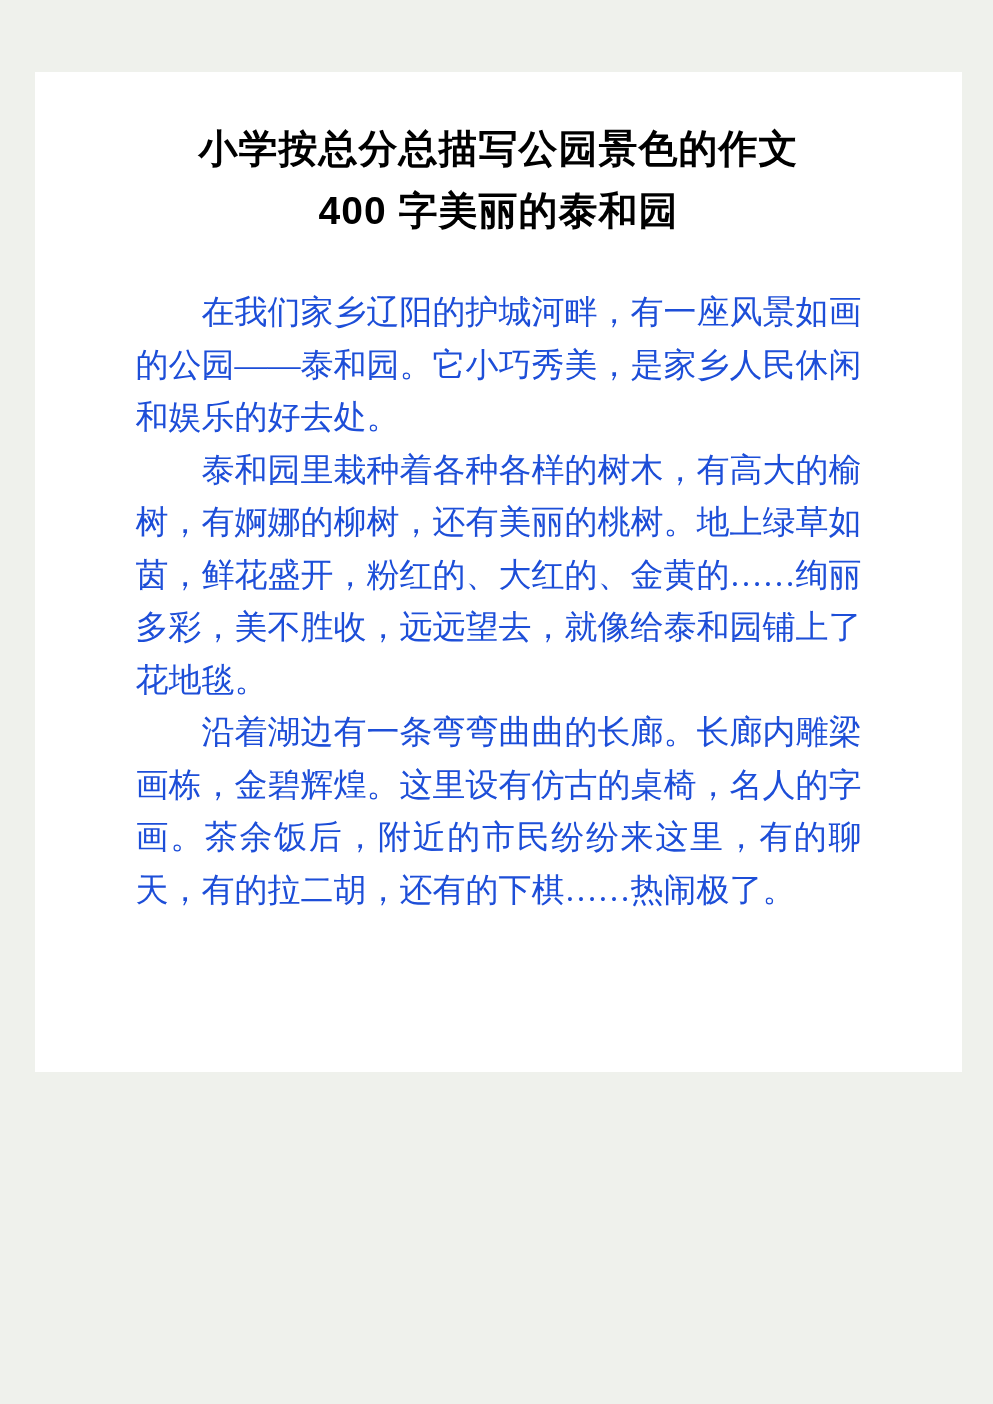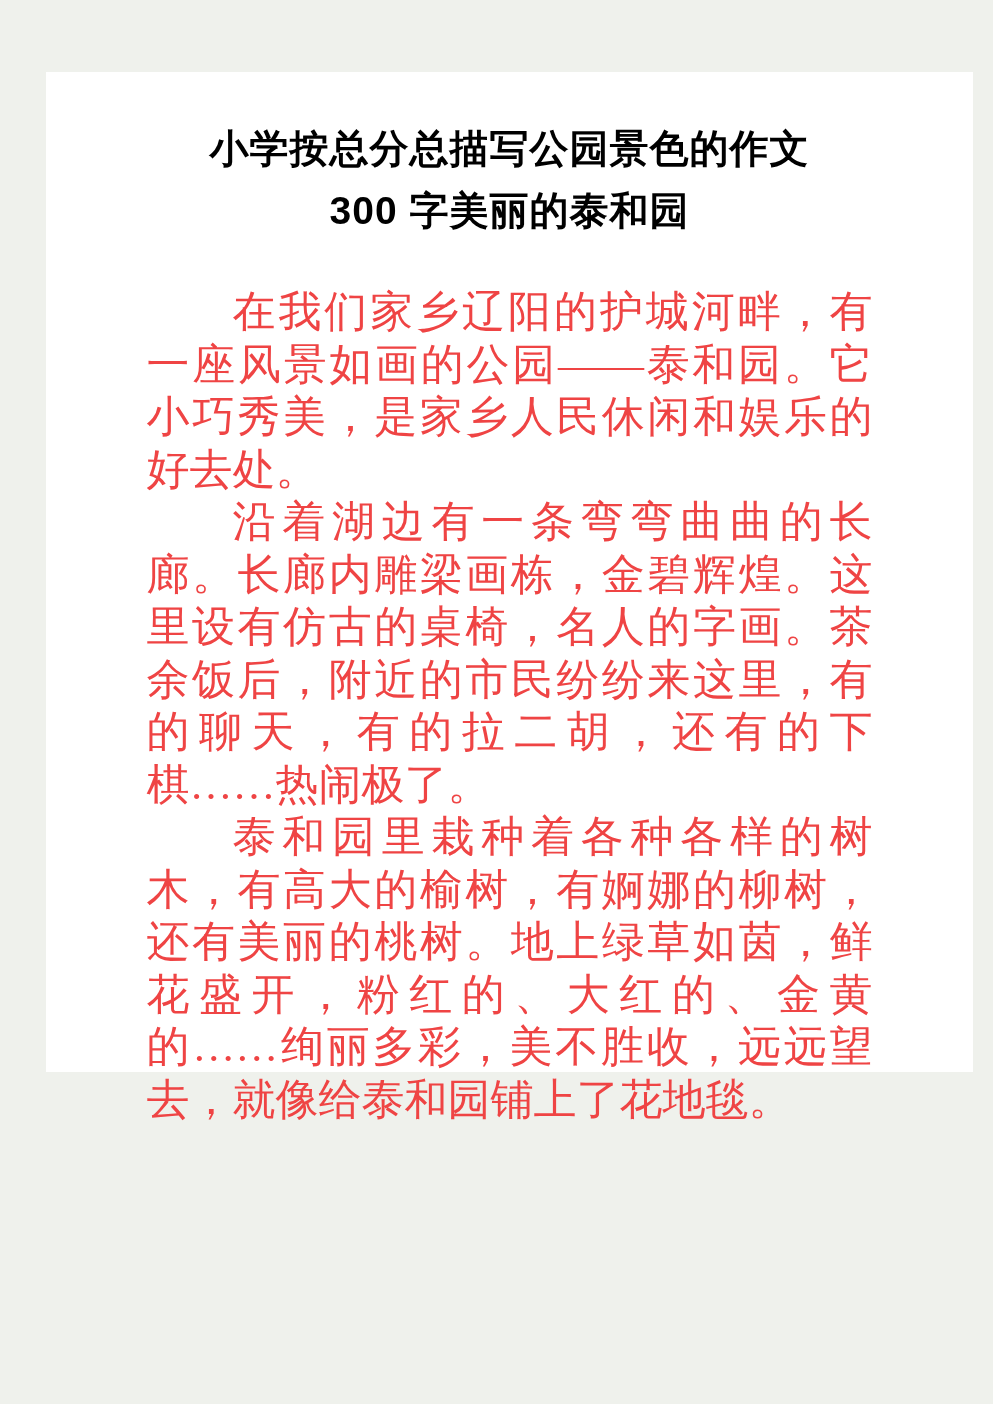--- a/index.html
+++ b/index.html
@@ -8,21 +8,21 @@
   }
   body {
     width: 993px;
     height: 1404px;
     background: #eff1ec;
     font-family: "Liberation Serif", "DejaVu Serif", serif;
     overflow: hidden;
   }
   .page {
     position: absolute;
-    left: 46px;
+    left: 35px;
     top: 72px;
     width: 927px;
     height: 1000px;
     background: #ffffff;
     color: #141414;
   }
   .title {
     margin: 46px 60px 0 60px;
     text-align: center;
     font-family: "Liberation Sans", "DejaVu Sans", sans-serif;
@@ -31,37 +31,37 @@
     line-height: 62px;
     color: #000000;
     letter-spacing: 1px;
   }
   .title .title-line {
     display: block;
   }
   .doc-body {
     margin: 44px auto 0 auto;
     width: 726px;
-    font-size: 43px;
+    font-size: 33px;
     line-height: 52.5px;
     text-align: justify;
-    color: #ef4444;
+    color: #1d4ed8;
   }
   .doc-body p {
     margin: 0;
     padding: 0;
     text-indent: 2em;
   }
 </style>
 </head>
 <body>
 
 <div class="page">
   <h1 class="title">
     <span class="title-line">小学按总分总描写公园景色的作文</span>
-    <span class="title-line">300 字美丽的泰和园</span>
+    <span class="title-line">400 字美丽的泰和园</span>
   </h1>
   <div class="doc-body">
     <p>在我们家乡辽阳的护城河畔，有一座风景如画的公园——泰和园。它小巧秀美，是家乡人民休闲和娱乐的好去处。</p>
+    <p>泰和园里栽种着各种各样的树木，有高大的榆树，有婀娜的柳树，还有美丽的桃树。地上绿草如茵，鲜花盛开，粉红的、大红的、金黄的……绚丽多彩，美不胜收，远远望去，就像给泰和园铺上了花地毯。</p>
     <p>沿着湖边有一条弯弯曲曲的长廊。长廊内雕梁画栋，金碧辉煌。这里设有仿古的桌椅，名人的字画。茶余饭后，附近的市民纷纷来这里，有的聊天，有的拉二胡，还有的下棋……热闹极了。</p>
-    <p>泰和园里栽种着各种各样的树木，有高大的榆树，有婀娜的柳树，还有美丽的桃树。地上绿草如茵，鲜花盛开，粉红的、大红的、金黄的……绚丽多彩，美不胜收，远远望去，就像给泰和园铺上了花地毯。</p>
   </div>
 </div>
 
 </body></html>

